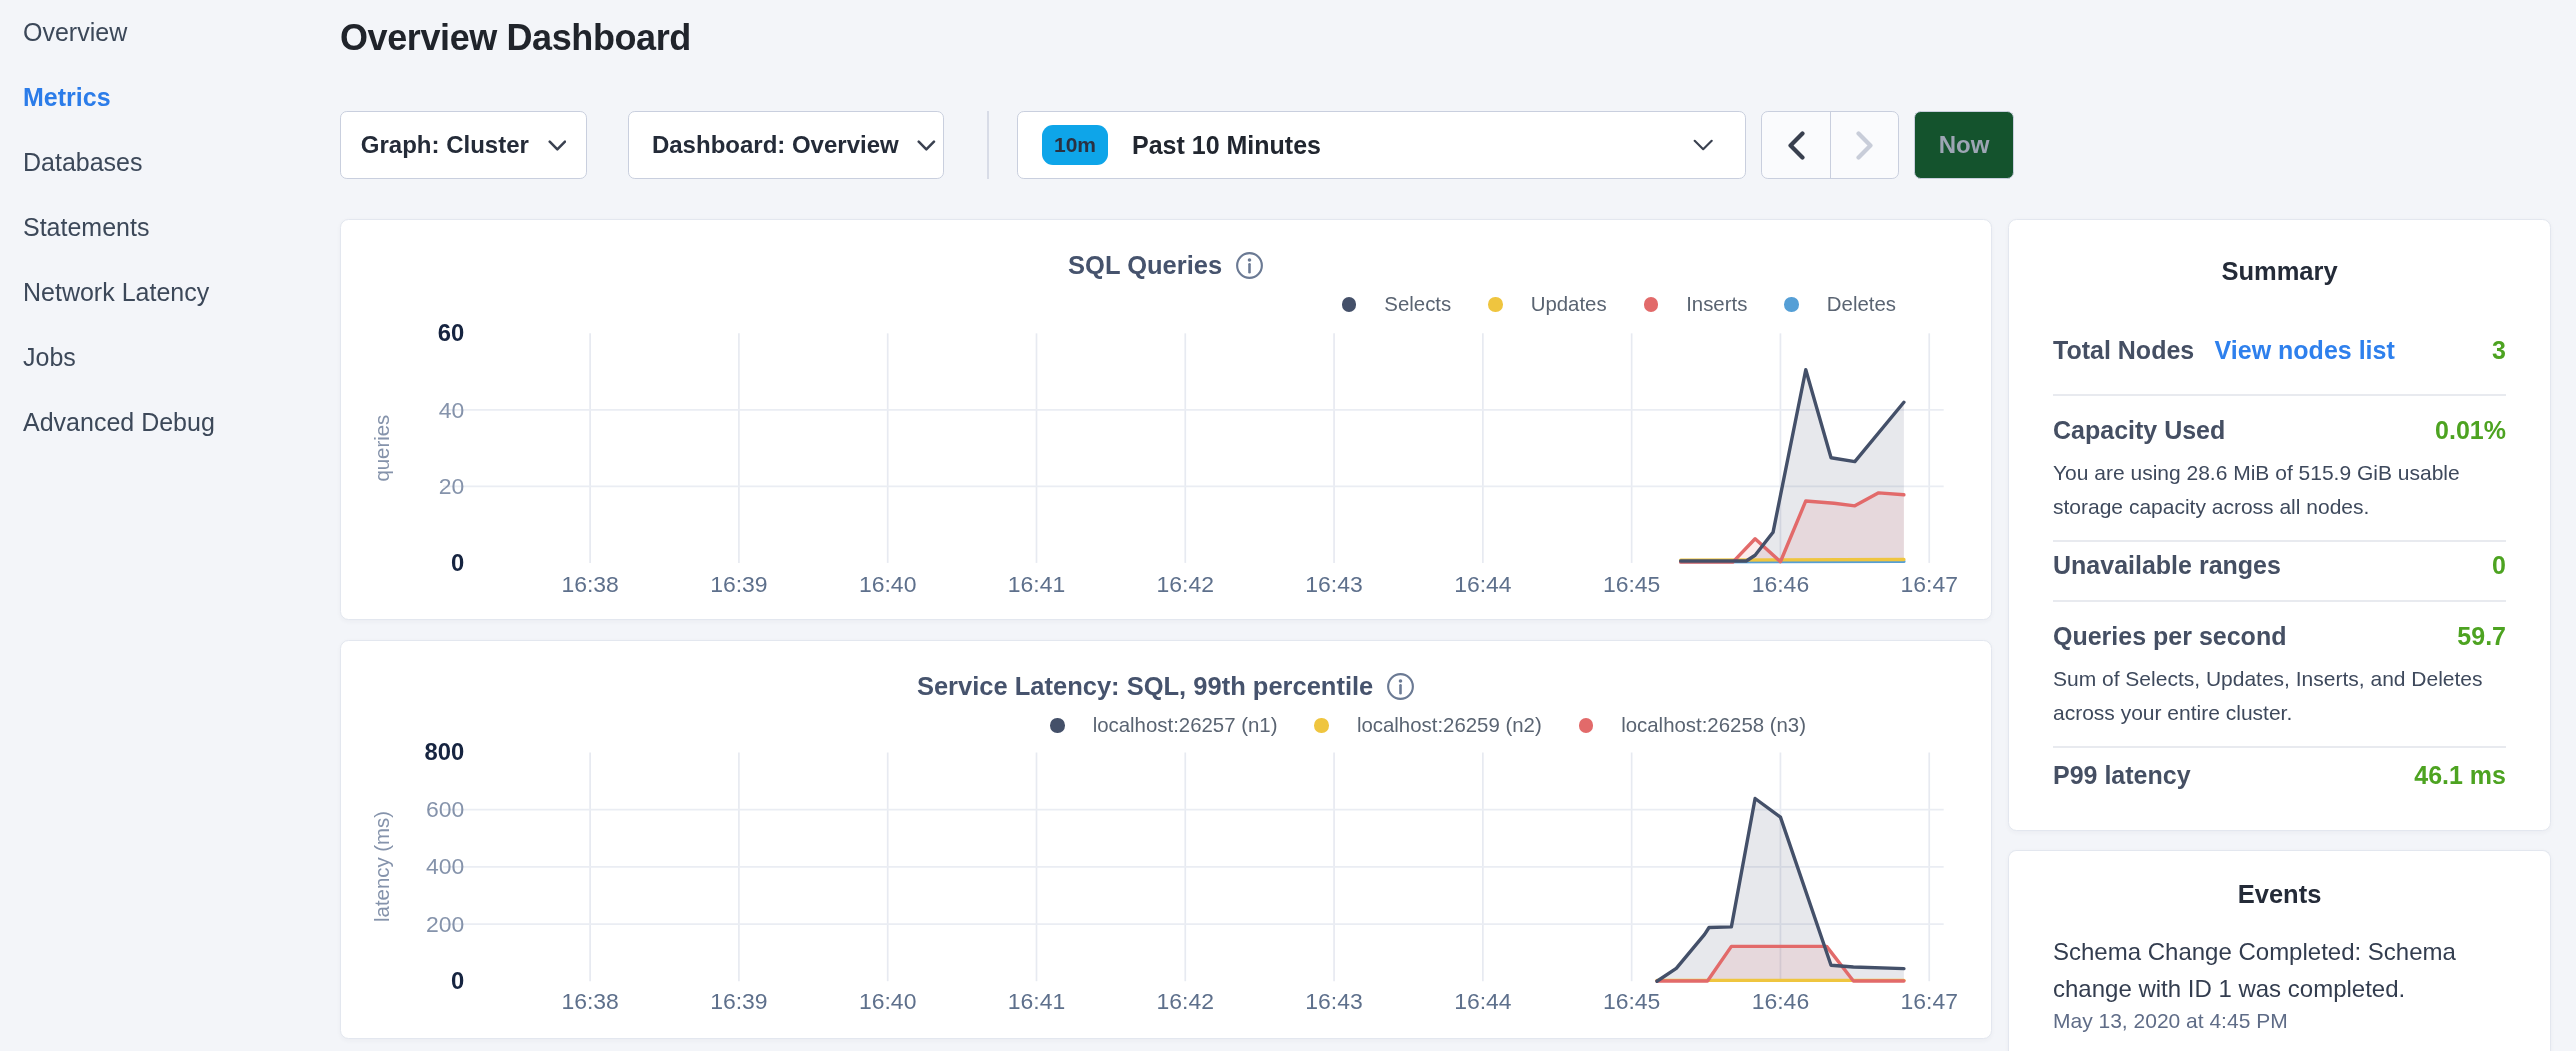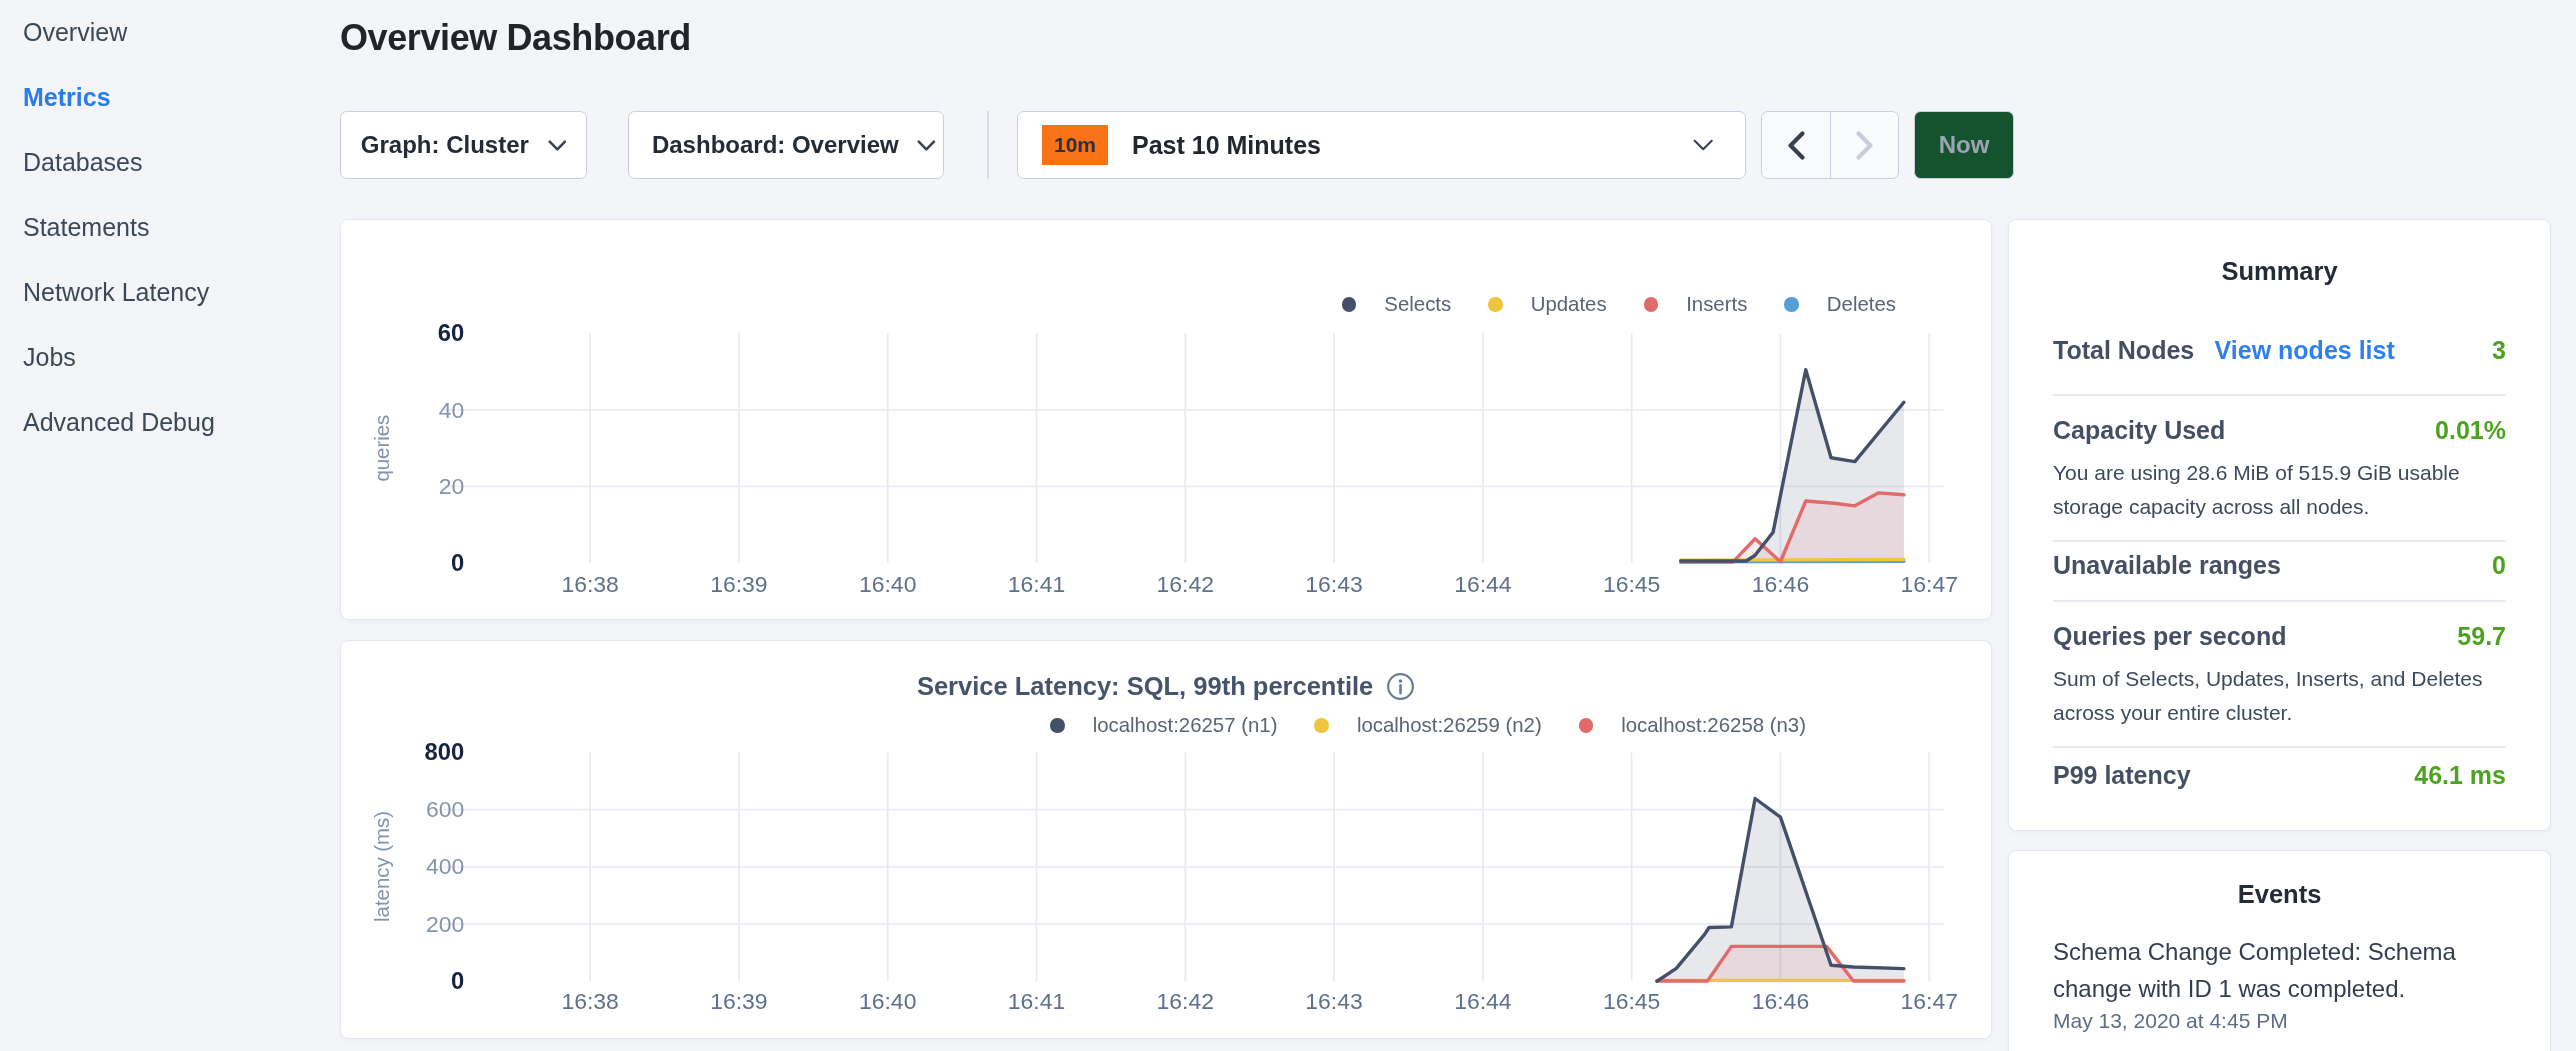--- a/index.html
+++ b/index.html
@@ -35,22 +35,22 @@
   }
   #btn-graph { left:340px; width:247px; }
   #btn-dash  { left:628px; width:316px;padding-left:16px; }
   .tb-divider { position:absolute; left:987px; top:111px; width:1.7px; height:68px; background:#D8DCE7; }
   #timebox {
     position:absolute; left:1017px; top:111px; width:729px; height:68px;
     background:#FFFFFF; border:1.7px solid #C9CFDE; border-radius:6.8px;
     display:flex; align-items:center; cursor:pointer;
   }
   .range-badge {
-    margin-left:24px; background:#f97316; color:#2A3142;
-    font-size:21px; font-weight:700; padding:7.7px 12px; border-radius:0;
+    margin-left:24px; background:#0ea5e9; color:#2A3142;
+    font-size:21px; font-weight:700; padding:7.7px 12px; border-radius:11px;
   }
   .range-label { margin-left:24px; font-size:25px; font-weight:700; color:#21262F; flex:1; }
   .chev-right-pad { margin-right:32px; }
   #prevnext {
     position:absolute; left:1761px; top:111px; width:138px; height:68px;
     background:#FAFBFD; border:1.7px solid #C9CFDE; border-radius:6.8px;
     display:flex;
   }
   #prevnext .half { width:50%; height:100%; display:flex; align-items:center; justify-content:center; cursor:pointer; }
   #prevnext .half + .half { border-left:1.7px solid #C9CFDE; }
@@ -150,20 +150,28 @@
       <svg width="17" height="29" viewBox="0 0 20 34">
           <polyline points="3,3 17,17 3,31" fill="none" stroke="#C8CDD9" stroke-width="5" stroke-linecap="round" stroke-linejoin="round"></polyline>
         </svg>
     </div>
   </div>
   <div id="now-btn">
     <span>Now</span>
   </div>
 
   <div class="card" id="chart-card-1">
+    <div class="chart-title-row">
+      <span class="chart-title">SQL Queries</span>
+      <svg width="29" height="29" viewBox="0 0 34 34">
+        <circle cx="17" cy="17" r="14.5" fill="none" stroke="#6B7A94" stroke-width="2.5"></circle>
+        <circle cx="17" cy="10.5" r="2.1" fill="#6B7A94"></circle>
+        <line x1="17" y1="15.5" x2="17" y2="25" stroke="#6B7A94" stroke-width="3" stroke-linecap="round"></line>
+      </svg>
+    </div>
     <div class="chart-legend" id="legend-1" style="right:95px;">
         <div class="legend-item">
           <span class="legend-dot" style="background: rgb(68, 80, 105);"></span>
           <span class="legend-label">Selects</span>
         </div>
         <div class="legend-item">
           <span class="legend-dot" style="background: rgb(239, 197, 63);"></span>
           <span class="legend-label">Updates</span>
         </div>
         <div class="legend-item">

